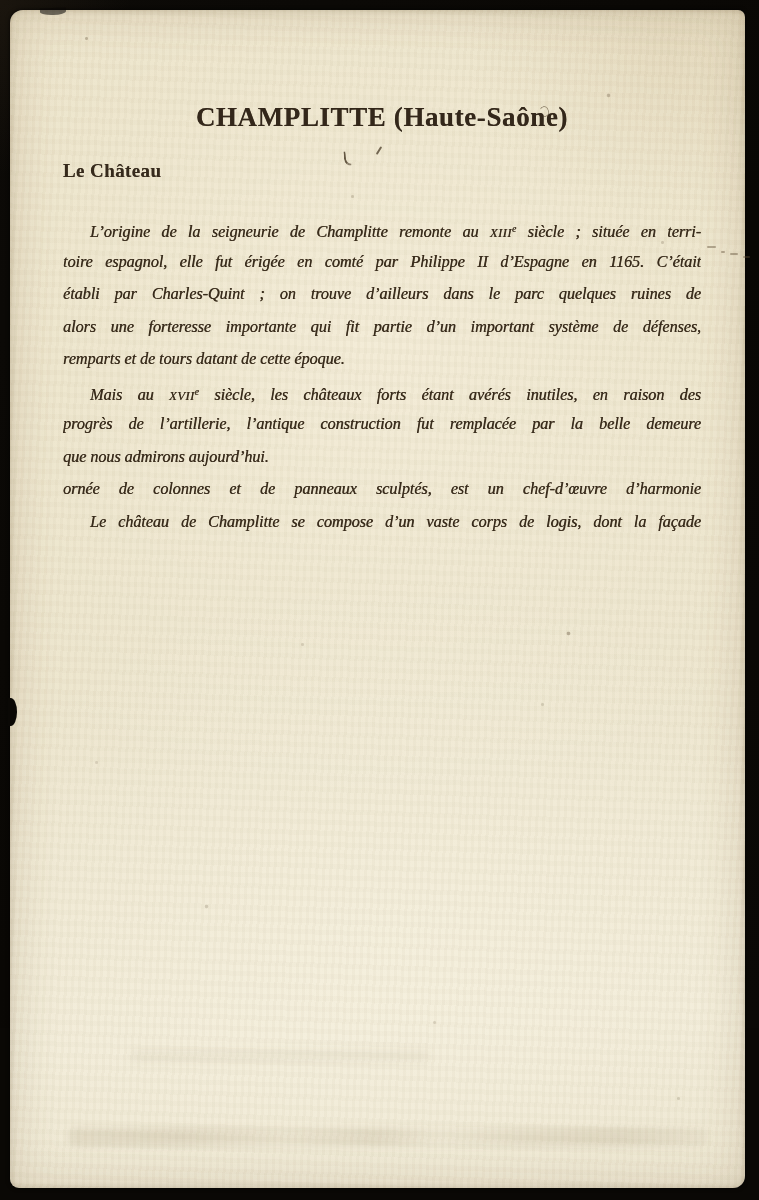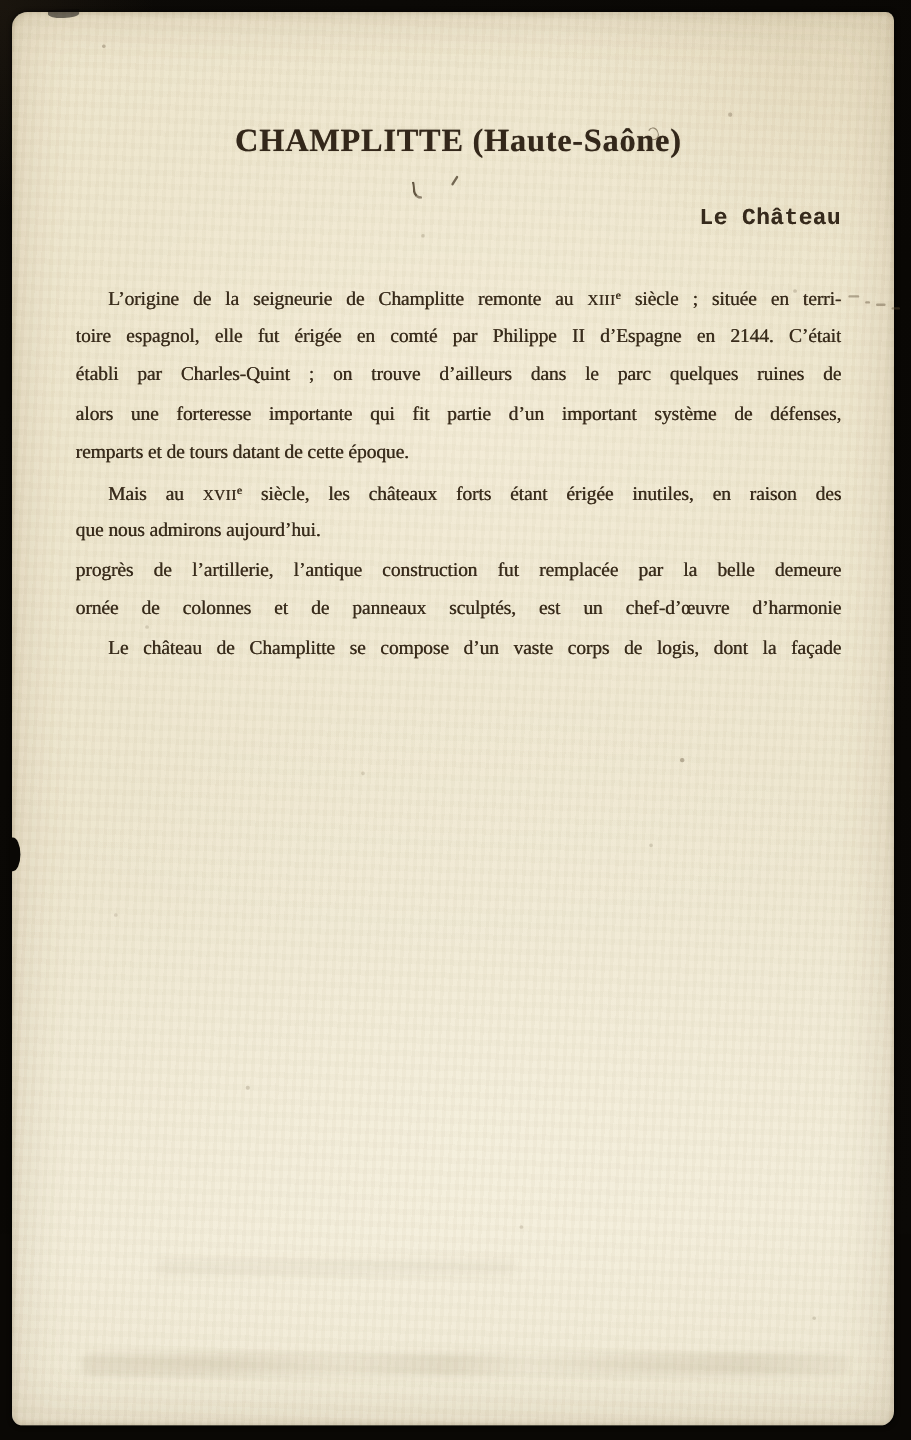--- a/index.html
+++ b/index.html
@@ -58,41 +58,41 @@
     text-align: center;
     font-size: 27px;
     line-height: 34px;
     font-weight: 700;
     letter-spacing: 0.6px;
     color: #33271a;
     text-shadow: 0 0 0.6px rgba(51,39,26,0.65);
     white-space: nowrap;
   }
   .subtitle {
-    margin-top: 35px;
-    text-align: right;
+    margin-top: 24px;
+    text-align: left;
     font-size: 19px;
     line-height: 26px;
     font-weight: 700;
     letter-spacing: 0.4px;
     color: #362a1c;
     text-shadow: 0 0 0.5px rgba(54,42,28,0.6);
-    font-family: Liberation Mono, monospace;
   }
   .body-text {
     margin-top: 34px;
     font-size: 16.3px;
     color: var(--ink);
     text-shadow: 0.35px 0 0 rgba(56,43,27,0.85);
   }
   .line {
     height: 32.5px;
-    line-height: 35px;
+    line-height: 21px;
     white-space: nowrap;
     letter-spacing: -0.1px;
+    font-style: italic;
   }
   .line.justify { text-align: justify; text-align-last: justify; text-justify: inter-word; }
   .line.ragged  { text-align: center; text-align-last: left; }
   .line.indent  { padding-left: 27px; }
   .sc  { font-size: 0.78em; letter-spacing: 0.4px; }
   .sup { font-size: 0.60em; vertical-align: 0.52em; letter-spacing: 0; }
 
   
   .ink-hook {
     position: absolute; left: 334px; top: 141px;
@@ -181,29 +181,29 @@
 <div class="photo">
   <div class="paper">
     <div class="grain"></div>
 
     <div class="content">
       <h1 class="title">CHAMPLITTE (Haute-Saône)</h1>
       <h2 class="subtitle">Le Château</h2>
       <div class="body-text">
           <div>
             <div class="line justify indent"><span class="seg">L’origine de la seigneurie de Champlitte remonte au </span><span class="sc">XIII</span><span class="sup">e</span><span class="seg"> siècle ; située en terri-</span></div>
-            <div class="line justify"><span class="seg">toire espagnol, elle fut érigée en comté par Philippe II d’Espagne en 2144. C’était</span></div>
+            <div class="line justify"><span class="seg">toire espagnol, elle fut érigée en comté par Philippe II d’Espagne en 1165. C’était</span></div>
             <div class="line justify"><span class="seg">établi par Charles-Quint ; on trouve d’ailleurs dans le parc quelques ruines de</span></div>
             <div class="line justify"><span class="seg">alors une forteresse importante qui fit partie d’un important système de défenses,</span></div>
             <div class="line ragged"><span class="seg">remparts et de tours datant de cette époque.</span></div>
           </div>
           <div>
-            <div class="line justify indent"><span class="seg">Mais au </span><span class="sc">XVII</span><span class="sup">e</span><span class="seg"> siècle, les châteaux forts étant érigée inutiles, en raison des</span></div>
+            <div class="line justify indent"><span class="seg">Mais au </span><span class="sc">XVII</span><span class="sup">e</span><span class="seg"> siècle, les châteaux forts étant avérés inutiles, en raison des</span></div>
+            <div class="line justify"><span class="seg">progrès de l’artillerie, l’antique construction fut remplacée par la belle demeure</span></div>
             <div class="line ragged"><span class="seg">que nous admirons aujourd’hui.</span></div>
-            <div class="line justify"><span class="seg">progrès de l’artillerie, l’antique construction fut remplacée par la belle demeure</span></div>
           </div>
           <div>
             <div class="line justify"><span class="seg">ornée de colonnes et de panneaux sculptés, est un chef-d’œuvre d’harmonie</span></div>
             <div class="line justify indent"><span class="seg">Le château de Champlitte se compose d’un vaste corps de logis, dont la façade</span></div>
           </div>
         </div>
     </div>
 
     <div class="ink-hook"></div>
     <div class="ink-tick"></div>

